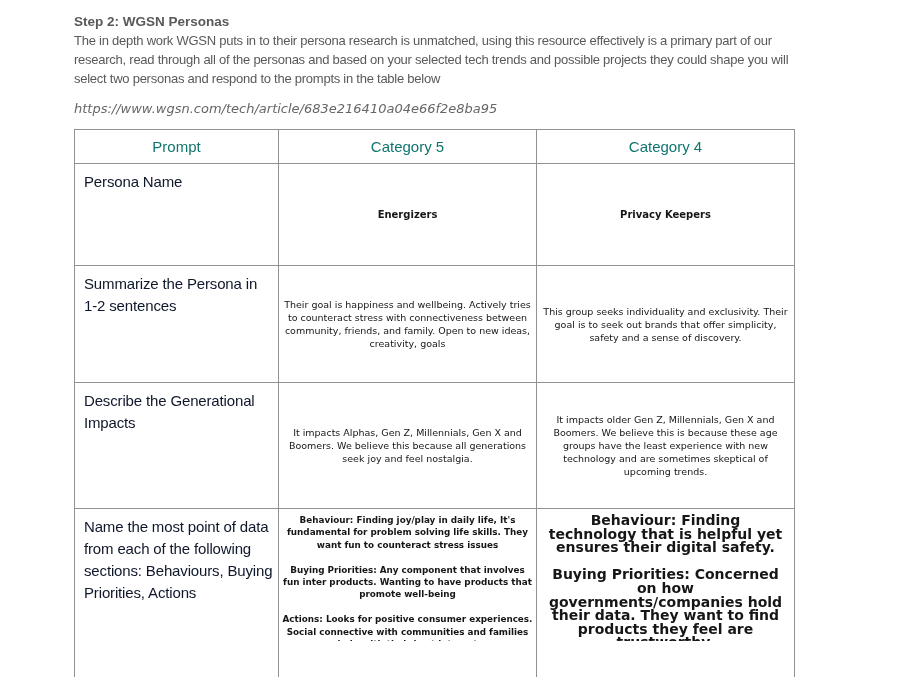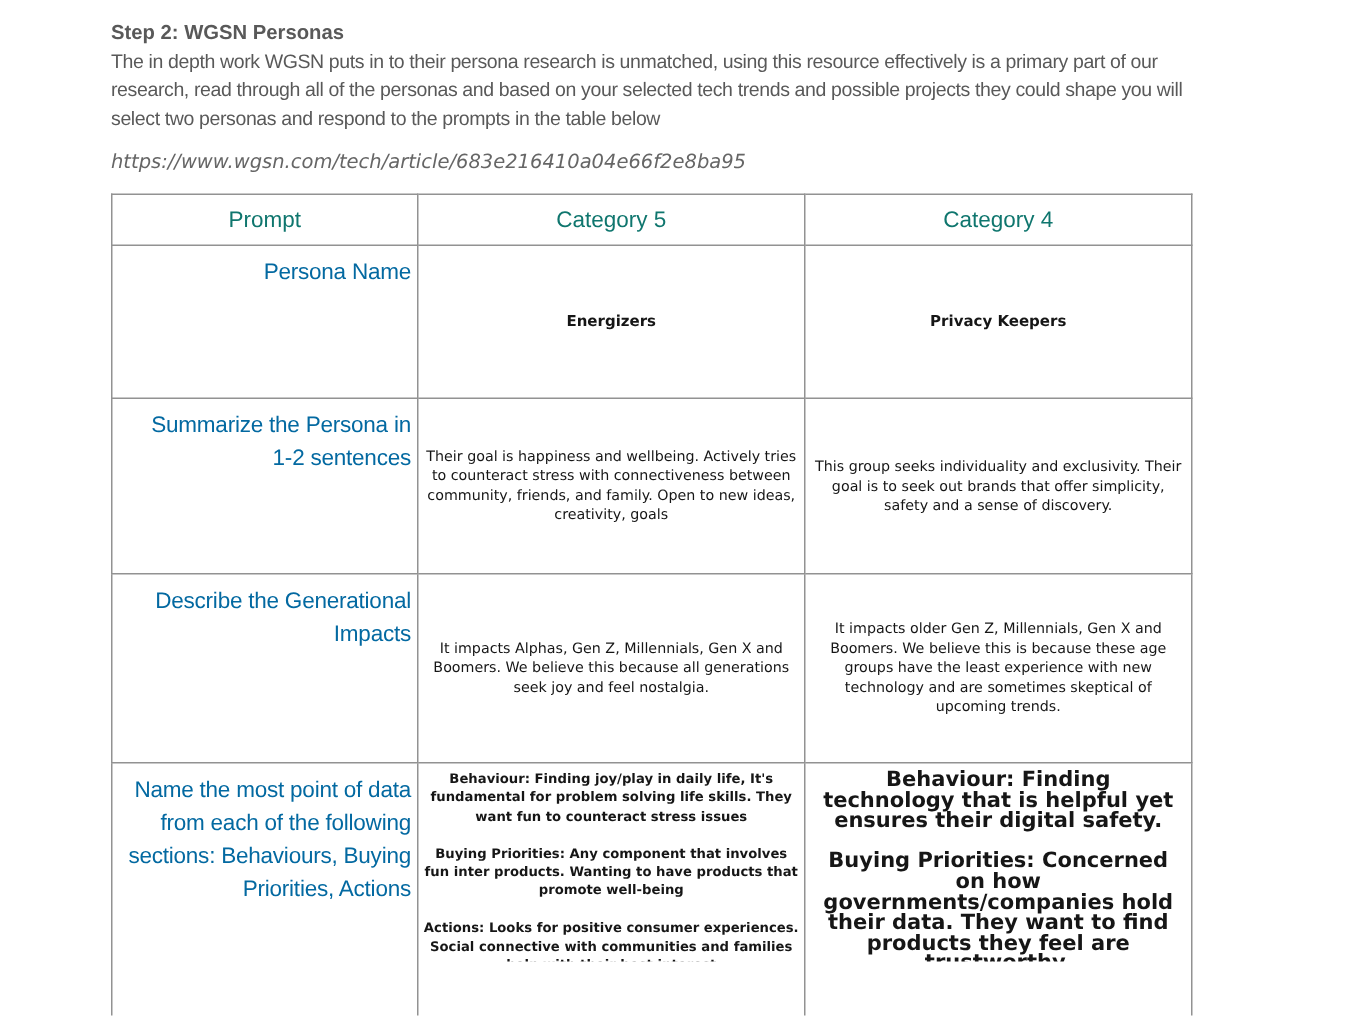--- a/index.html
+++ b/index.html
@@ -55,23 +55,23 @@
     font-size: 15px;
     font-weight: 400;
     color: #0f766e;
     text-align: center;
     vertical-align: middle;
   }
   td.prompt {
     font-size: 15px;
     line-height: 22px;
     letter-spacing: -0.15px;
-    color: #0369a1;
+    color: #0f172a;
     vertical-align: top;
-    text-align: right;
+    text-align: left;
     padding: 7px 4px 0 9px;
   }
   td.cat {
     font-family: "DejaVu Sans", sans-serif;
     font-size: 9.5px;
     line-height: 13px;
     color: #161616;
     text-align: center;
     vertical-align: middle;
     padding: 0 4px;

